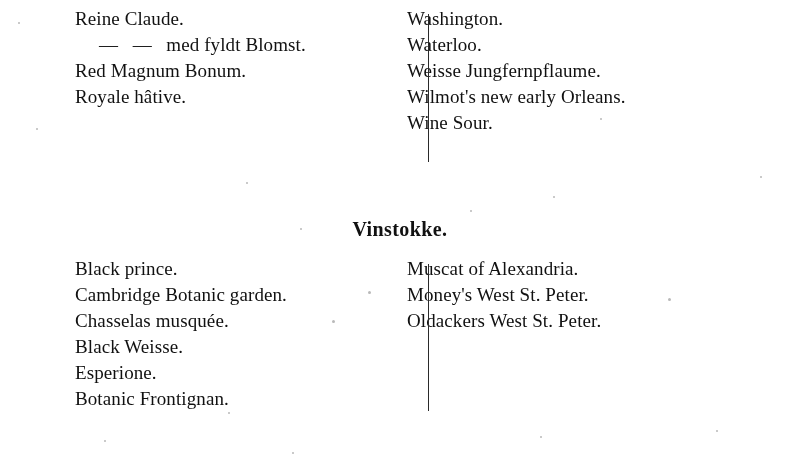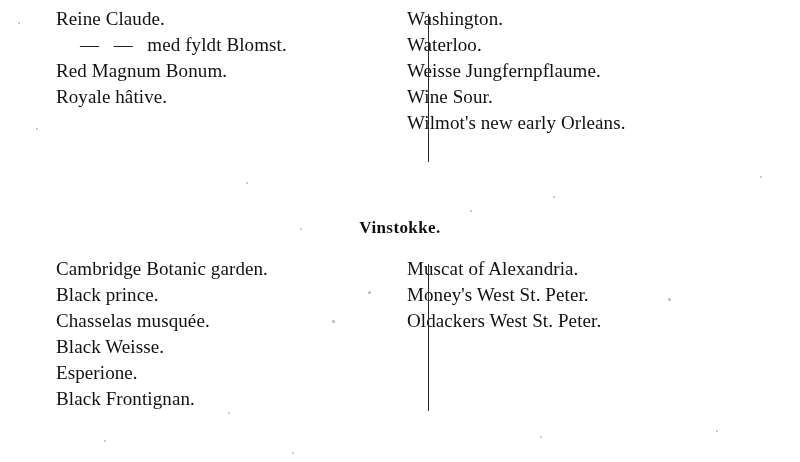--- a/index.html
+++ b/index.html
@@ -40,21 +40,21 @@
   .columns {
     position: relative;
     display: flex;
     width: 100%;
   }
   .col {
     box-sizing: border-box;
   }
   .col-left {
     width: 375px;
-    padding-left: 56px;
+    padding-left: 75px;
   }
   .col-right {
     width: 425px;
     padding-left: 32px;
   }
 
   .divider {
     position: absolute;
     width: 1px;
     background: #2a2a2a;
@@ -78,21 +78,21 @@
   .entry.indent {
     padding-left: 24px;
   }
 
   .section-title {
     position: absolute;
     top: 218px;
     left: 0;
     width: 800px;
     text-align: center;
-    font-size: 17px;
+    font-size: 20px;
     font-weight: bold;
     letter-spacing: 0.4px;
   }
 </style>
 </head>
 <body>
 
 <div class="page">
 
   <div class="section section-top">
@@ -100,38 +100,38 @@
       <div class="col col-left">
         <div class="entry">Reine Claude.</div>
         <div class="entry indent">—   —   med fyldt Blomst.</div>
         <div class="entry">Red Magnum Bonum.</div>
         <div class="entry">Royale hâtive.</div>
       </div>
       <div class="col col-right">
         <div class="entry">Washington.</div>
         <div class="entry">Waterloo.</div>
         <div class="entry">Weisse Jungfernpflaume.</div>
+        <div class="entry">Wilmot's new early Orleans.</div>
         <div class="entry">Wine Sour.</div>
-        <div class="entry">Wilmot's new early Orleans.</div>
       </div>
       <div class="divider divider-top"></div>
     </div>
   </div>
 
   <div class="section-title">Vinstokke.</div>
 
   <div class="section section-bottom">
     <div class="columns">
       <div class="col col-left">
+        <div class="entry">Black prince.</div>
         <div class="entry">Cambridge Botanic garden.</div>
-        <div class="entry">Black prince.</div>
         <div class="entry">Chasselas musquée.</div>
         <div class="entry">Black Weisse.</div>
         <div class="entry">Esperione.</div>
-        <div class="entry">Black Frontignan.</div>
+        <div class="entry">Botanic Frontignan.</div>
       </div>
       <div class="col col-right">
         <div class="entry">Muscat of Alexandria.</div>
         <div class="entry">Money's West St. Peter.</div>
         <div class="entry">Oldackers West St. Peter.</div>
       </div>
       <div class="divider divider-bottom"></div>
     </div>
   </div>
 

